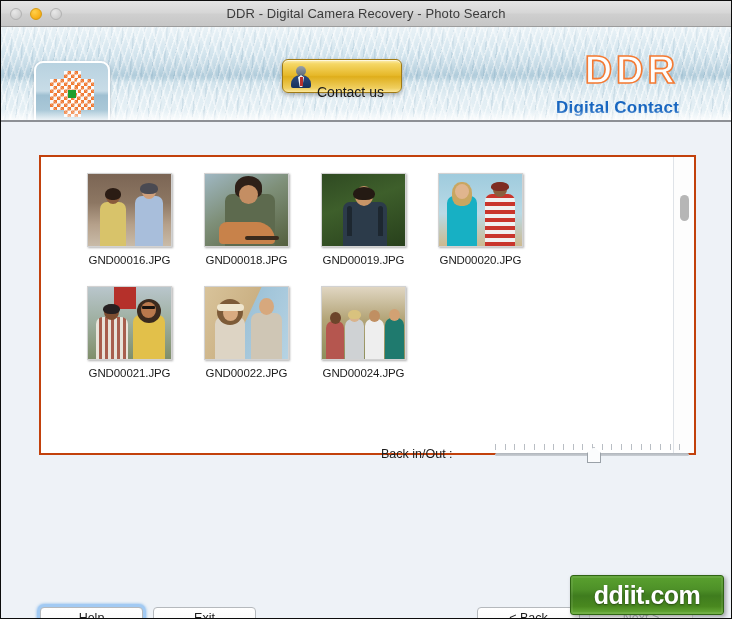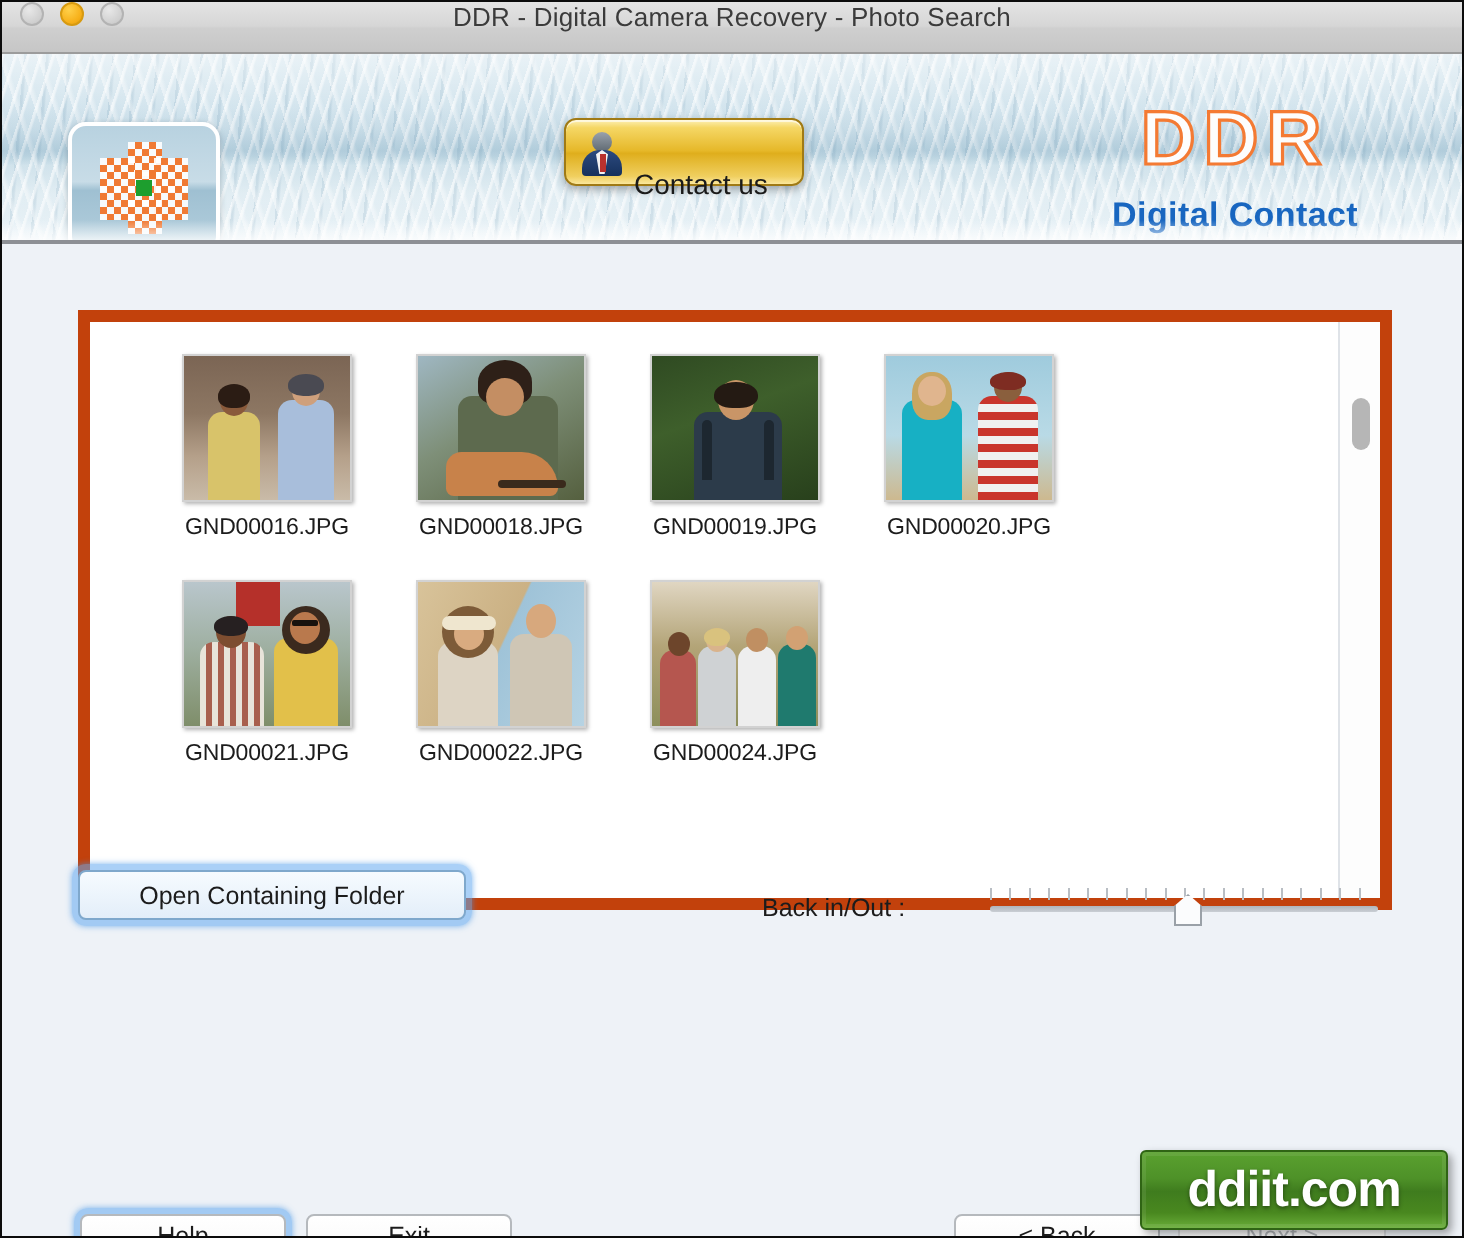--- a/index.html
+++ b/index.html
@@ -24,21 +24,21 @@
     background: #eef2f7;
   }
 
   
   .titlebar {
     position: relative;
     height: 25px;
     background: linear-gradient(to bottom, #e4e4e4 0%, #d6d6d6 48%, #cfcfcf 52%, #c6c6c6 100%);
     border-bottom: 1px solid #9c9c9c;
     display: flex;
-    align-items: flex-start;
+    align-items: center;
   }
   .traffic {
     display: flex;
     gap: 8px;
     margin-left: 9px;
   }
   .light {
     width: 12px;
     height: 12px;
     border-radius: 50%;
@@ -197,21 +197,21 @@
     margin-left: 5px;
     white-space: nowrap;
     margin-top: 32px;
   }
 
   
   .brand {
     position: absolute;
     right: 52px;
     top: 24px;
-    text-align: center;
+    text-align: right;
   }
   .brand-ddr {
     font-size: 38px;
     font-weight: bold;
     letter-spacing: 4px;
     color: #fdfdfd;
     -webkit-text-stroke: 1.6px #f47a33;
     text-shadow: 0 0 1px rgba(244,122,51,0.4);
     line-height: 1;
   }
@@ -231,21 +231,21 @@
   }
 
   
   .grid-panel {
     position: absolute;
     left: 38px;
     top: 33px;
     width: 657px;
     height: 300px;
     background: #ffffff;
-    border: 6px solid #c2410c;
+    border: 2px solid #c2410c;
     box-sizing: border-box;
   }
   .grid-scroll {
     position: absolute;
     left: 0; top: 0;
     right: 22px; bottom: 0;
     overflow: hidden;
   }
   .thumb-row {
     display: flex;
@@ -594,23 +594,20 @@
           </div>
 
         </div>
       </div>
 
       <div class="vscroll">
         <div class="vscroll-thumb"></div>
       </div>
     </div>
 
-    <div class="ocf-wrap">
-      <div class="ocf-btn">Open Containing Folder</div>
-    </div>
 
     <div class="zoom-label">Back in/Out :</div>
     <div class="slider">
       <div class="slider-ticks"></div>
       <div class="slider-track"></div>
       <div class="slider-thumb"></div>
     </div>
 
     <div class="focus-ring help-ring">
       <div class="btn btn-help">Help</div>

